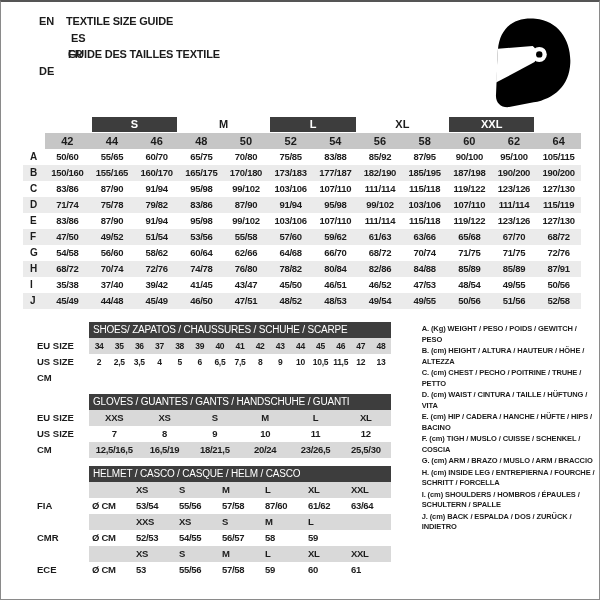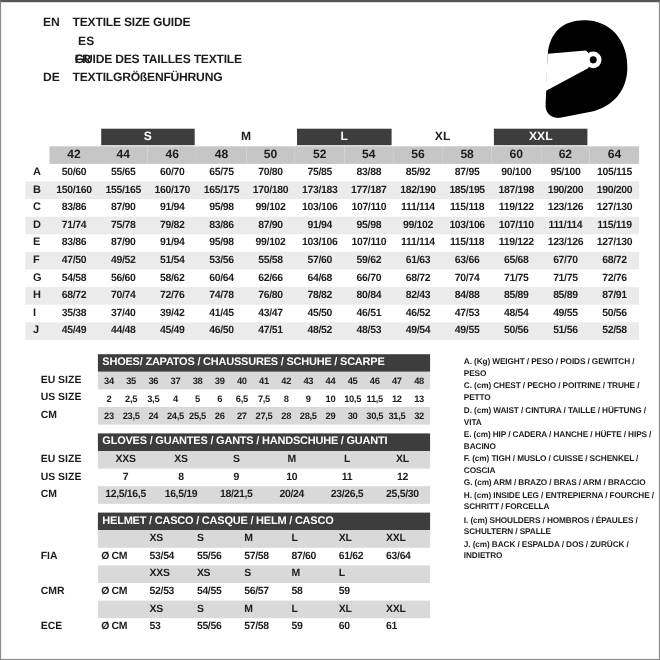--- a/index.html
+++ b/index.html
@@ -27,21 +27,21 @@
   .trow.shade { background:#ebebeb; }
   .letter { font-size:10px; font-weight:bold; line-height:16px; padding-left:7px; }
   .tcell { font-size:9.5px; font-weight:bold; letter-spacing:-0.3px; text-align:center; line-height:16px; white-space:nowrap; }
 
   
   .lower { display:flex; margin:13px 0 0 36px; }
   .left-col { width:356px; }
   .subtable { margin-bottom:8px; }
   .sub-row { display:flex; height:16px; }
   .slabel { width:52px; font-size:9.5px; font-weight:bold; line-height:16px; }
-  .sub-bar { width:302px; background:#3d3d3d; color:#fff; font-size:10px; font-weight:bold; line-height:16px; padding-left:4px; letter-spacing:-0.2px; white-space:nowrap; overflow:hidden; }
+  .sub-bar { width:302px; background:#3d3d3d; color:#fff; font-size:10px; font-weight:normal; line-height:16px; padding-left:4px; letter-spacing:-0.2px; white-space:nowrap; overflow:hidden; }
   .scells { width:302px; display:grid; }
   .scells.shade2 { background:#d9d9d9; }
   .scells.shoes { grid-template-columns:repeat(15,1fr); }
   .scells.gloves { grid-template-columns:repeat(6,1fr); }
   .scells.helmet { grid-template-columns:44px repeat(6,1fr); }
   .scell { font-size:8.5px; font-weight:bold; text-align:center; line-height:16px; letter-spacing:-0.3px; white-space:nowrap; }
   .scells.gloves .scell { font-size:9.5px; }
   .scells.helmet .scell { font-size:9.5px; text-align:left; padding-left:3px; }
 
   
@@ -61,21 +61,20 @@
         </div>
         <div class="lang-row">
           <div class="lang-code" style="display: inline-block; padding-left: 32px;">ES</div>
         </div>
         <div class="lang-row">
           <div class="lang-code" style="display: inline-block; padding-left: 29px;">FR</div>
           <div class="lang-title">GUIDE DES TAILLES TEXTILE</div>
         </div>
         <div class="lang-row">
           <div class="lang-code" style="display: inline-block;">DE</div>
-          <div class="lang-title">TEXTILGRÖßENFÜHRUNG</div>
         </div>
       </div>
     <div class="helmet-wrap">
       <svg viewBox="0 0 100 100" width="94" height="94" aria-hidden="true">
         <path d="M58,5 C82,7 96,28 95,52 C94,76 78,90 56,94 L30,99 C21,100 15,94 16,85 L18,38 C20,14 36,3 58,5 Z" fill="#000"></path>
         <path d="M18,37 L55,34 C60,38 61,46 57,51 L16,73 Z" fill="#fff"></path>
         <circle cx="62" cy="43" r="8" fill="#fff"></circle>
         <circle cx="62" cy="43" r="3.4" fill="#000"></circle>
       </svg>
     </div>
@@ -214,21 +213,21 @@
         </div>
         <div class="grid13 trow shade">
           <div class="letter">H</div>
           <div class="tcell">68/72</div>
           <div class="tcell">70/74</div>
           <div class="tcell">72/76</div>
           <div class="tcell">74/78</div>
           <div class="tcell">76/80</div>
           <div class="tcell">78/82</div>
           <div class="tcell">80/84</div>
-          <div class="tcell">82/43</div>
+          <div class="tcell">82/86</div>
           <div class="tcell">84/88</div>
           <div class="tcell">85/89</div>
           <div class="tcell">85/89</div>
           <div class="tcell">87/91</div>
         </div>
         <div class="grid13 trow">
           <div class="letter">I</div>
           <div class="tcell">35/38</div>
           <div class="tcell">37/40</div>
           <div class="tcell">39/42</div>
@@ -304,37 +303,20 @@
                 <div class="scell">9</div>
                 <div class="scell">10</div>
                 <div class="scell">10,5</div>
                 <div class="scell">11,5</div>
                 <div class="scell">12</div>
                 <div class="scell">13</div>
               </div>
             </div>
             <div class="sub-row">
               <div class="slabel">CM</div>
-              <div class="scells shoes shade2">
-                <div class="scell">23</div>
-                <div class="scell">23,5</div>
-                <div class="scell">24</div>
-                <div class="scell">24,5</div>
-                <div class="scell">25,5</div>
-                <div class="scell">26</div>
-                <div class="scell">27</div>
-                <div class="scell">27,5</div>
-                <div class="scell">28</div>
-                <div class="scell">28,5</div>
-                <div class="scell">29</div>
-                <div class="scell">30</div>
-                <div class="scell">30,5</div>
-                <div class="scell">31,5</div>
-                <div class="scell">32</div>
-              </div>
             </div>
           </div>
       </div>
 
       <div class="subtable">
         <div class="sub-row">
           <div class="slabel"></div>
           <div class="sub-bar">GLOVES / GUANTES / GANTS / HANDSCHUHE / GUANTI</div>
         </div>
         <div class="sub-body">
@@ -452,24 +434,25 @@
                 <div class="scell">61</div>
               </div>
             </div>
           </div>
       </div>
 
     </div>
 
     <div class="legend">
         <div class="legend-item">A. (Kg) WEIGHT / PESO / POIDS / GEWITCH / PESO</div>
+        <div class="legend-item">B. (cm) HEIGHT / ALTURA / HAUTEUR / HÖHE / ALTEZZA</div>
         <div class="legend-item">C. (cm) CHEST / PECHO / POITRINE / TRUHE / PETTO</div>
         <div class="legend-item">D. (cm) WAIST / CINTURA / TAILLE / HÜFTUNG / VITA</div>
         <div class="legend-item">E. (cm) HIP / CADERA / HANCHE / HÜFTE / HIPS / BACINO</div>
         <div class="legend-item">F. (cm) TIGH / MUSLO / CUISSE / SCHENKEL / COSCIA</div>
-        <div class="legend-item">G. (cm) ARM / BRAZO / BRAS / ARM / BRACCIO</div>
+        <div class="legend-item">G. (cm) ARM / BRAZO / MUSLO / ARM / BRACCIO</div>
         <div class="legend-item">H. (cm) INSIDE LEG / ENTREPIERNA / FOURCHE / SCHRITT / FORCELLA</div>
         <div class="legend-item">I. (cm) SHOULDERS / HOMBROS / ÉPAULES / SCHULTERN / SPALLE</div>
         <div class="legend-item">J. (cm) BACK / ESPALDA / DOS / ZURÜCK / INDIETRO</div>
       </div>
   </div>
 
 </div>
 
 </body></html>

